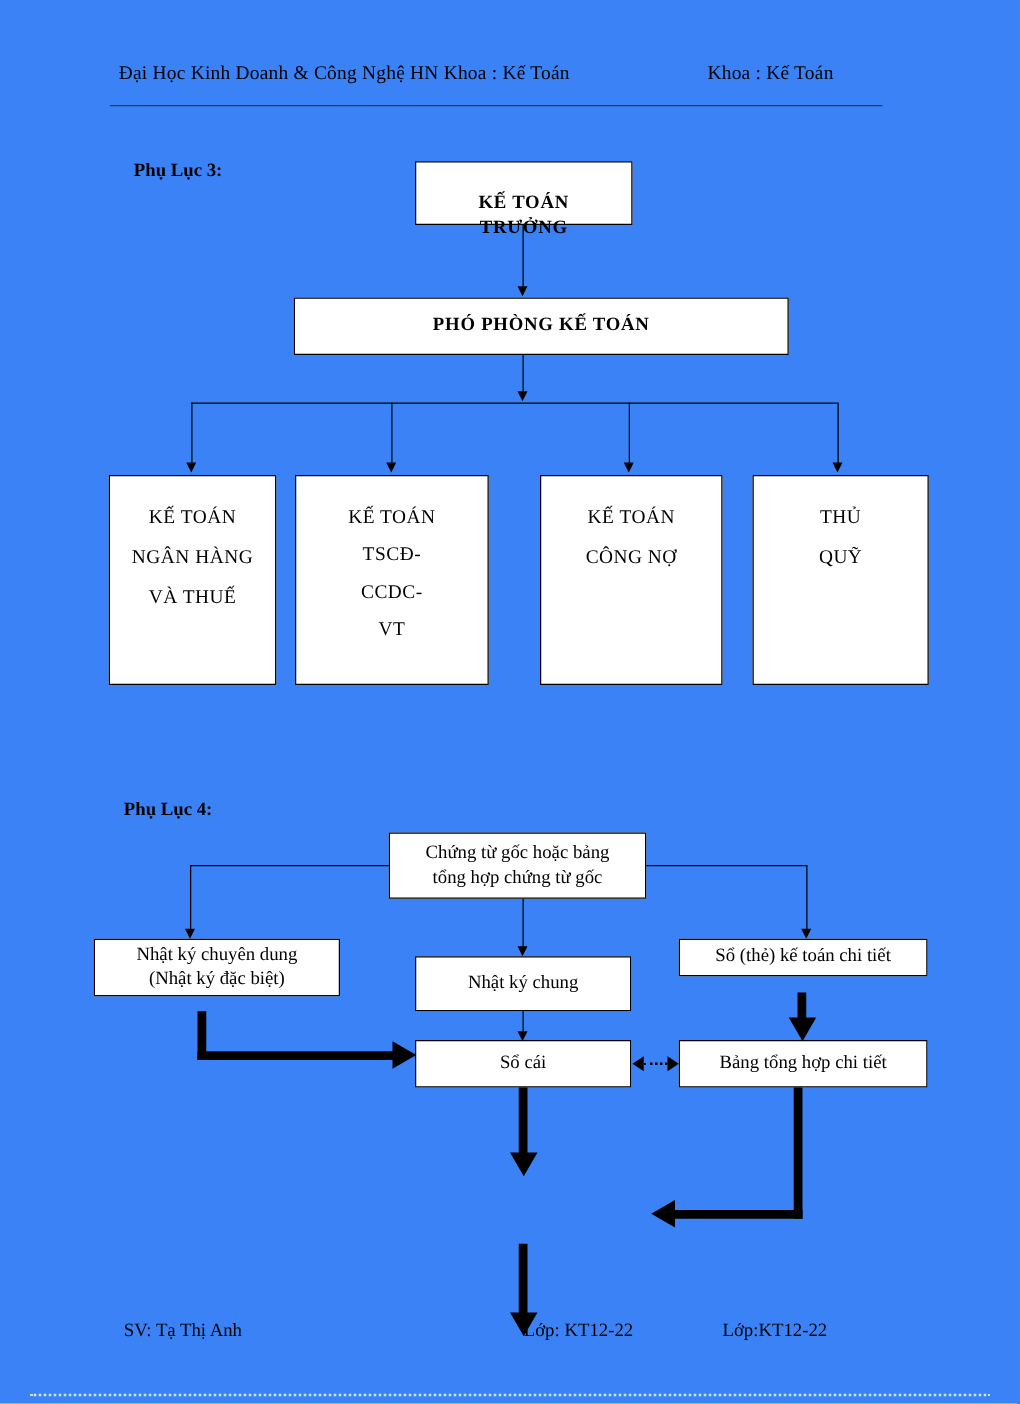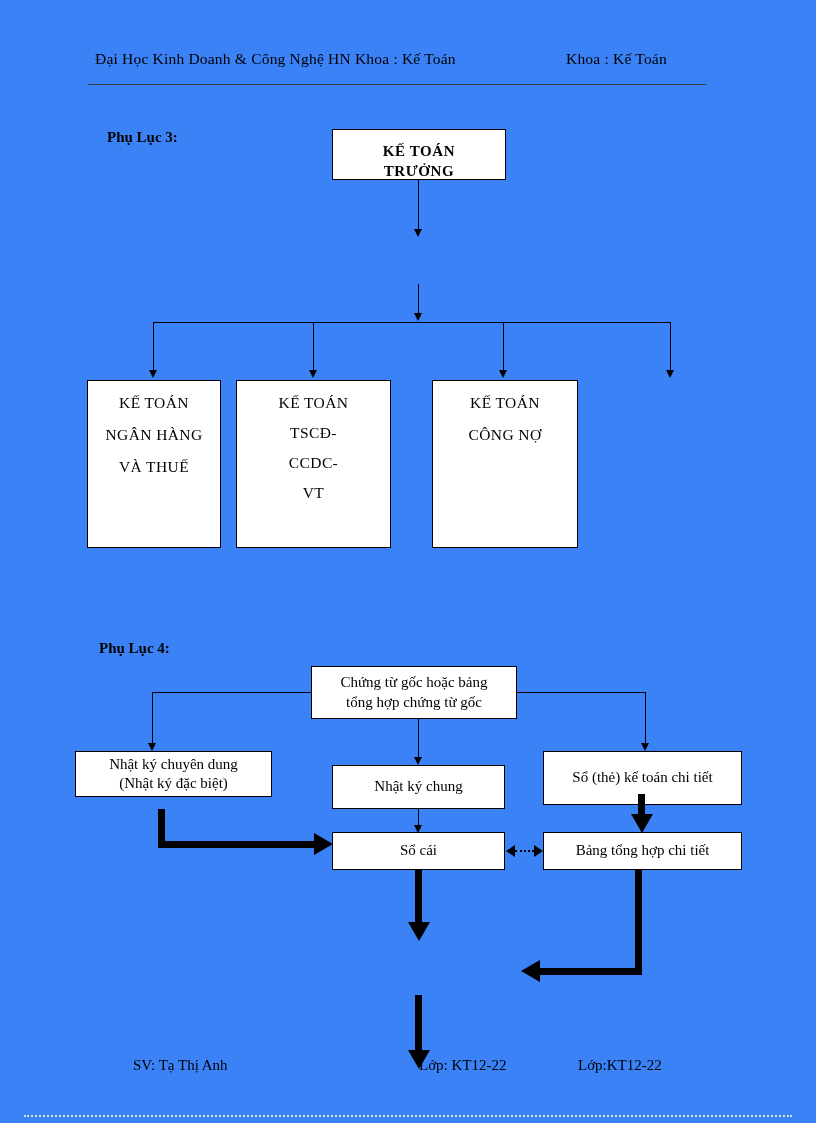--- a/index.html
+++ b/index.html
@@ -55,21 +55,21 @@
     background: #ffffff;
     box-sizing: border-box;
     display: flex;
     justify-content: center;
     text-align: center;
     line-height: 1.30;
   }
   .box.top    { align-items: flex-start; }
   .box.middle { align-items: center; }
   .box .inner { width: 100%; }
-  .box.pad    { padding-top: 12px; }
+  .box.pad    { padding-top: 23px; }
 
   .bold-caps {
     font-weight: bold;
     font-size: 15px;
     letter-spacing: .6px;
   }
   .plain-caps {
     font-size: 15.5px;
     letter-spacing: .4px;
   }
@@ -156,21 +156,21 @@
     border-bottom: 6px solid transparent;
     border-left: 9px solid #000000;
   }
 
   
   .ftr {
     position: absolute;
     font-size: 15px;
     white-space: nowrap;
   }
-  #ftr-sv    { left: 99px;  top: 1057px; margin-left: 34px; }
+  #ftr-sv    { left: 99px;  top: 1057px; }
   #ftr-lop1  { left: 419px; top: 1057px; }
   #ftr-lop2  { left: 578px; top: 1057px; }
 
   #page-rule-bottom {
     position: absolute;
     left: 24px;
     top: 1115px;
     width: 768px;
     height: 0;
     border-top: 2px dotted #cfe8cf;
@@ -190,20 +190,23 @@
   <div class="box top pad" style="left:332px; top:129px; width:174px; height:51px;">
     <div class="inner">
       <div class="bold-caps">KẾ TOÁN</div>
       <div class="bold-caps">TRƯỞNG</div>
     </div>
   </div>
 
   <div class="vline" style="left:418px; top:180px; height:49px;"></div>
   <div class="ah-down" style="left:414px; top:229px;"></div>
 
+  <div class="box middle" style="left:235px; top:238px; width:396px; height:46px;">
+    <div class="inner bold-caps">PHÓ PHÒNG KẾ TOÁN</div>
+  </div>
 
   <div class="vline" style="left:418px; top:284px; height:31px;"></div>
   <div class="ah-down" style="left:414px; top:313px;"></div>
 
   <div class="hline" style="left:153px; top:322px; width:517px;"></div>
 
   <div class="vline" style="left:153px; top:322px; height:50px;"></div>
   <div class="ah-down" style="left:149px; top:370px;"></div>
 
   <div class="vline" style="left:313px; top:322px; height:50px;"></div>
@@ -232,20 +235,26 @@
     </div>
   </div>
 
   <div class="box top pad" style="left:432px; top:380px; width:146px; height:168px;">
     <div class="inner">
       <div class="plain-caps" style="margin-bottom:12px;">KẾ TOÁN</div>
       <div class="plain-caps">CÔNG NỢ</div>
     </div>
   </div>
 
+  <div class="box top pad" style="left:602px; top:380px; width:141px; height:168px;">
+    <div class="inner">
+      <div class="plain-caps" style="margin-bottom:12px;">THỦ</div>
+      <div class="plain-caps">QUỸ</div>
+    </div>
+  </div>
 
   <div class="appendix-title" id="appx4">Phụ Lục 4:</div>
 
   <div class="box middle" style="left:311px; top:666px; width:206px; height:53px;text-align:center;">
     <div class="inner">
       <div class="plain">Chứng từ gốc hoặc bảng</div>
       <div class="plain">tổng hợp chứng từ gốc</div>
     </div>
   </div>
 
@@ -264,21 +273,21 @@
     <div class="inner">
       <div class="plain">Nhật ký chuyên dung</div>
       <div class="plain">(Nhật ký đặc biệt)</div>
     </div>
   </div>
 
   <div class="box middle" style="left:332px; top:765px; width:173px; height:44px;">
     <div class="inner plain">Nhật ký chung</div>
   </div>
 
-  <div class="box middle" style="left:543px; top:751px; width:199px; height:54px;">
+  <div class="box middle" style="left:543px; top:751px; width:199px; height:30px;">
     <div class="inner plain">Sổ (thẻ) kế toán chi tiết</div>
   </div>
 
   <div class="tvline" style="left:158px; top:809px; height:39px;"></div>
   <div class="thline" style="left:158px; top:841px; width:158px;"></div>
   <div class="tah-right" style="left:314px; top:833px;"></div>
 
   <div class="vline" style="left:418px; top:809px; height:20px;"></div>
   <div class="ah-down" style="left:414px; top:825px;"></div>
 

